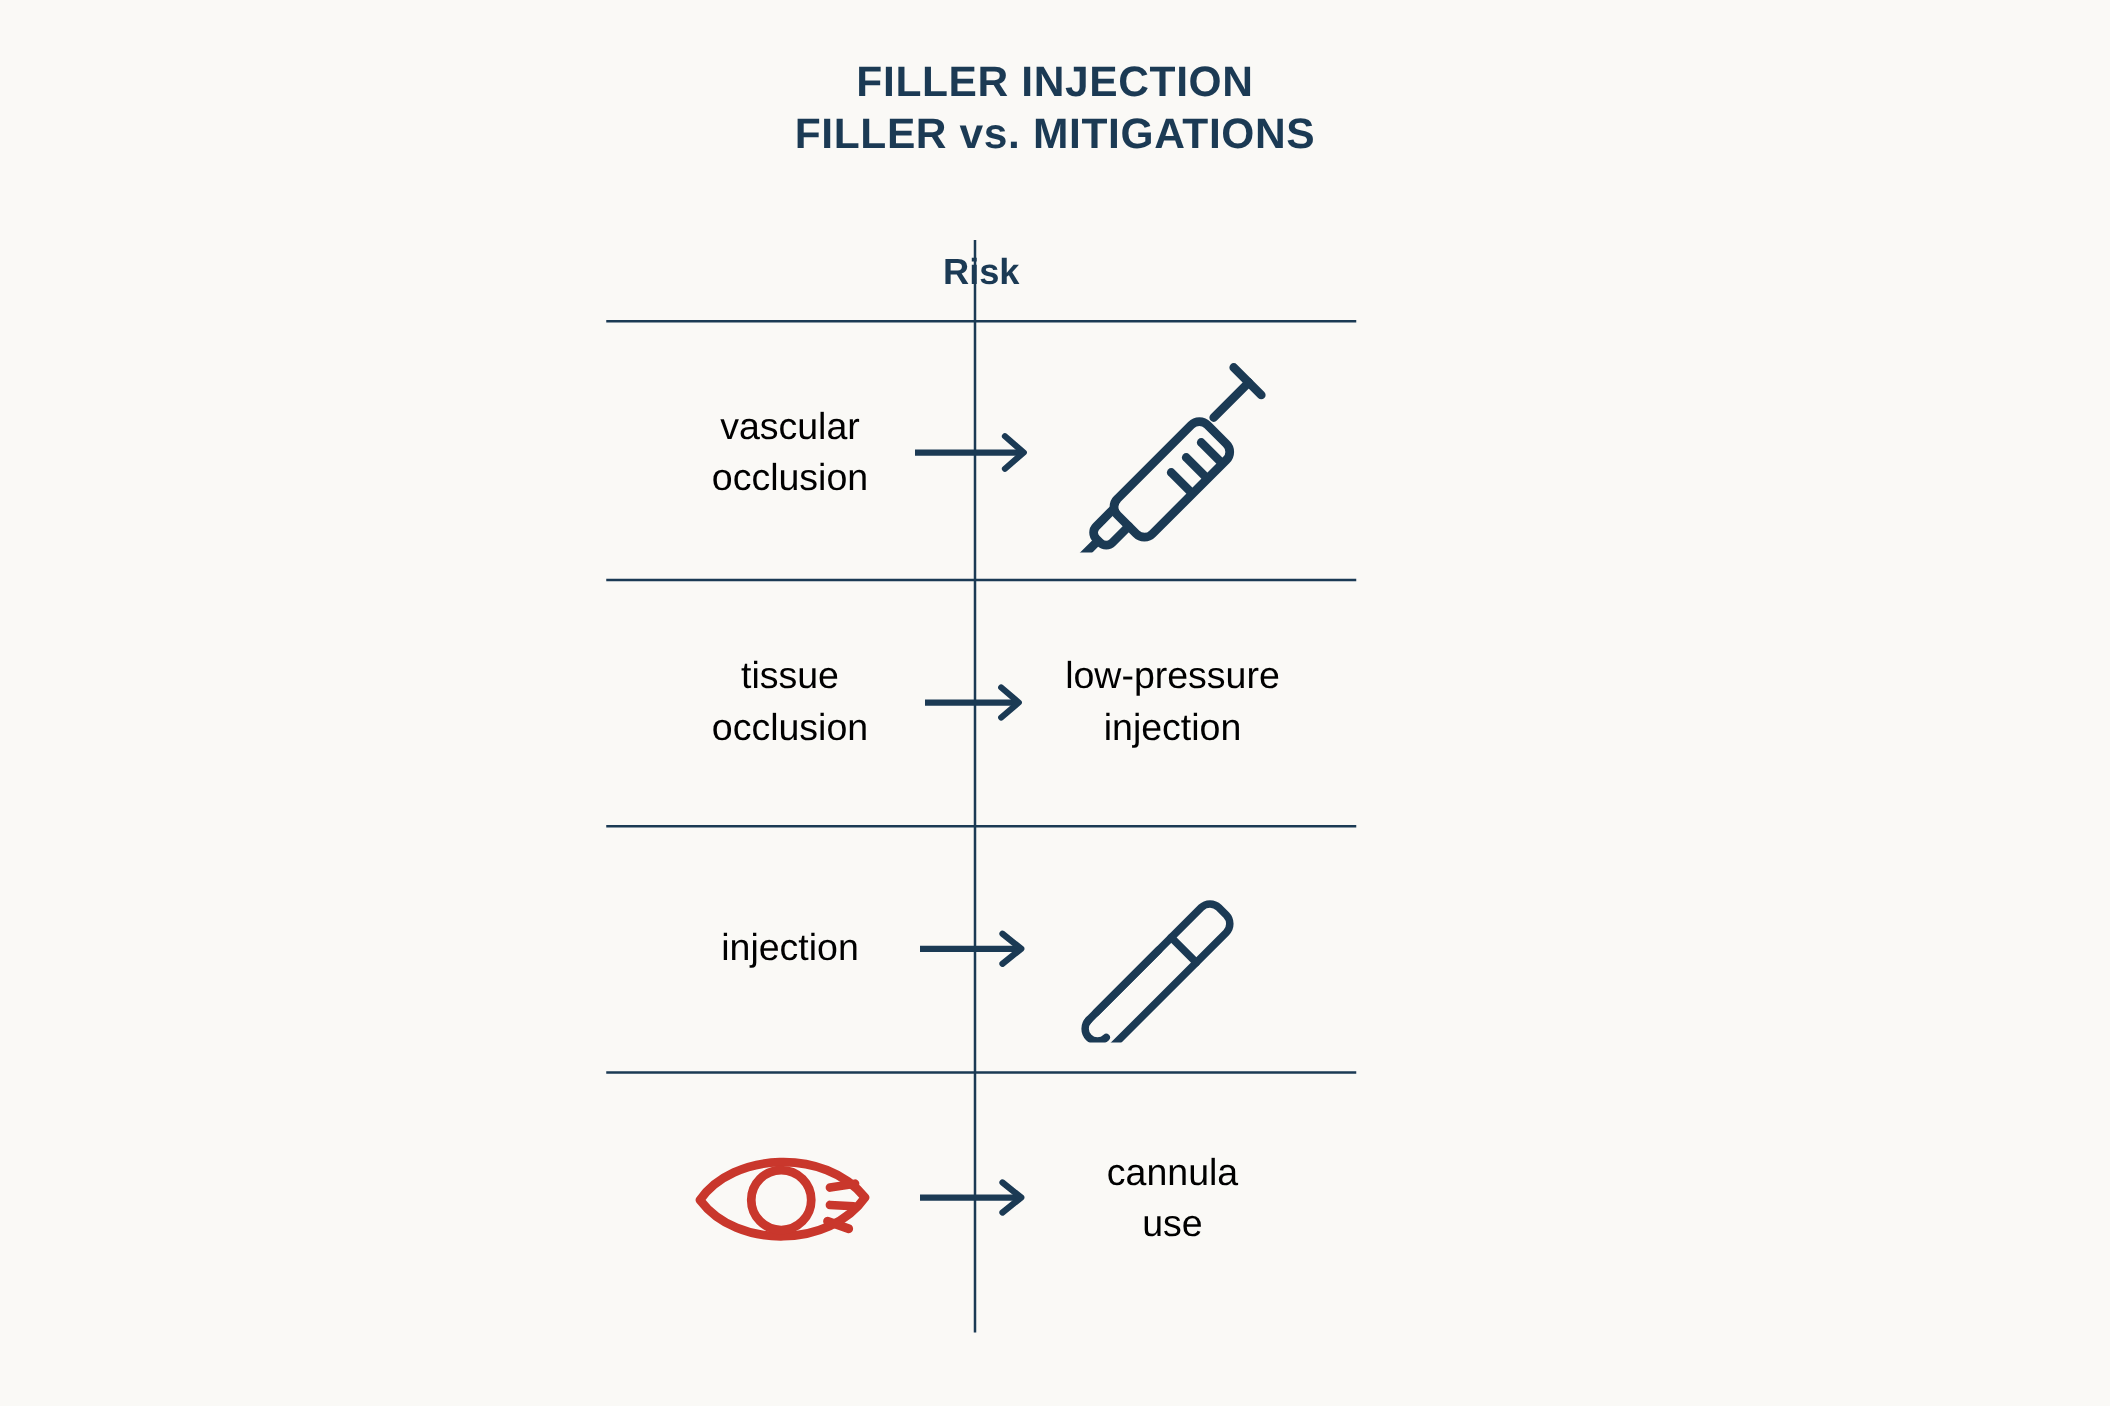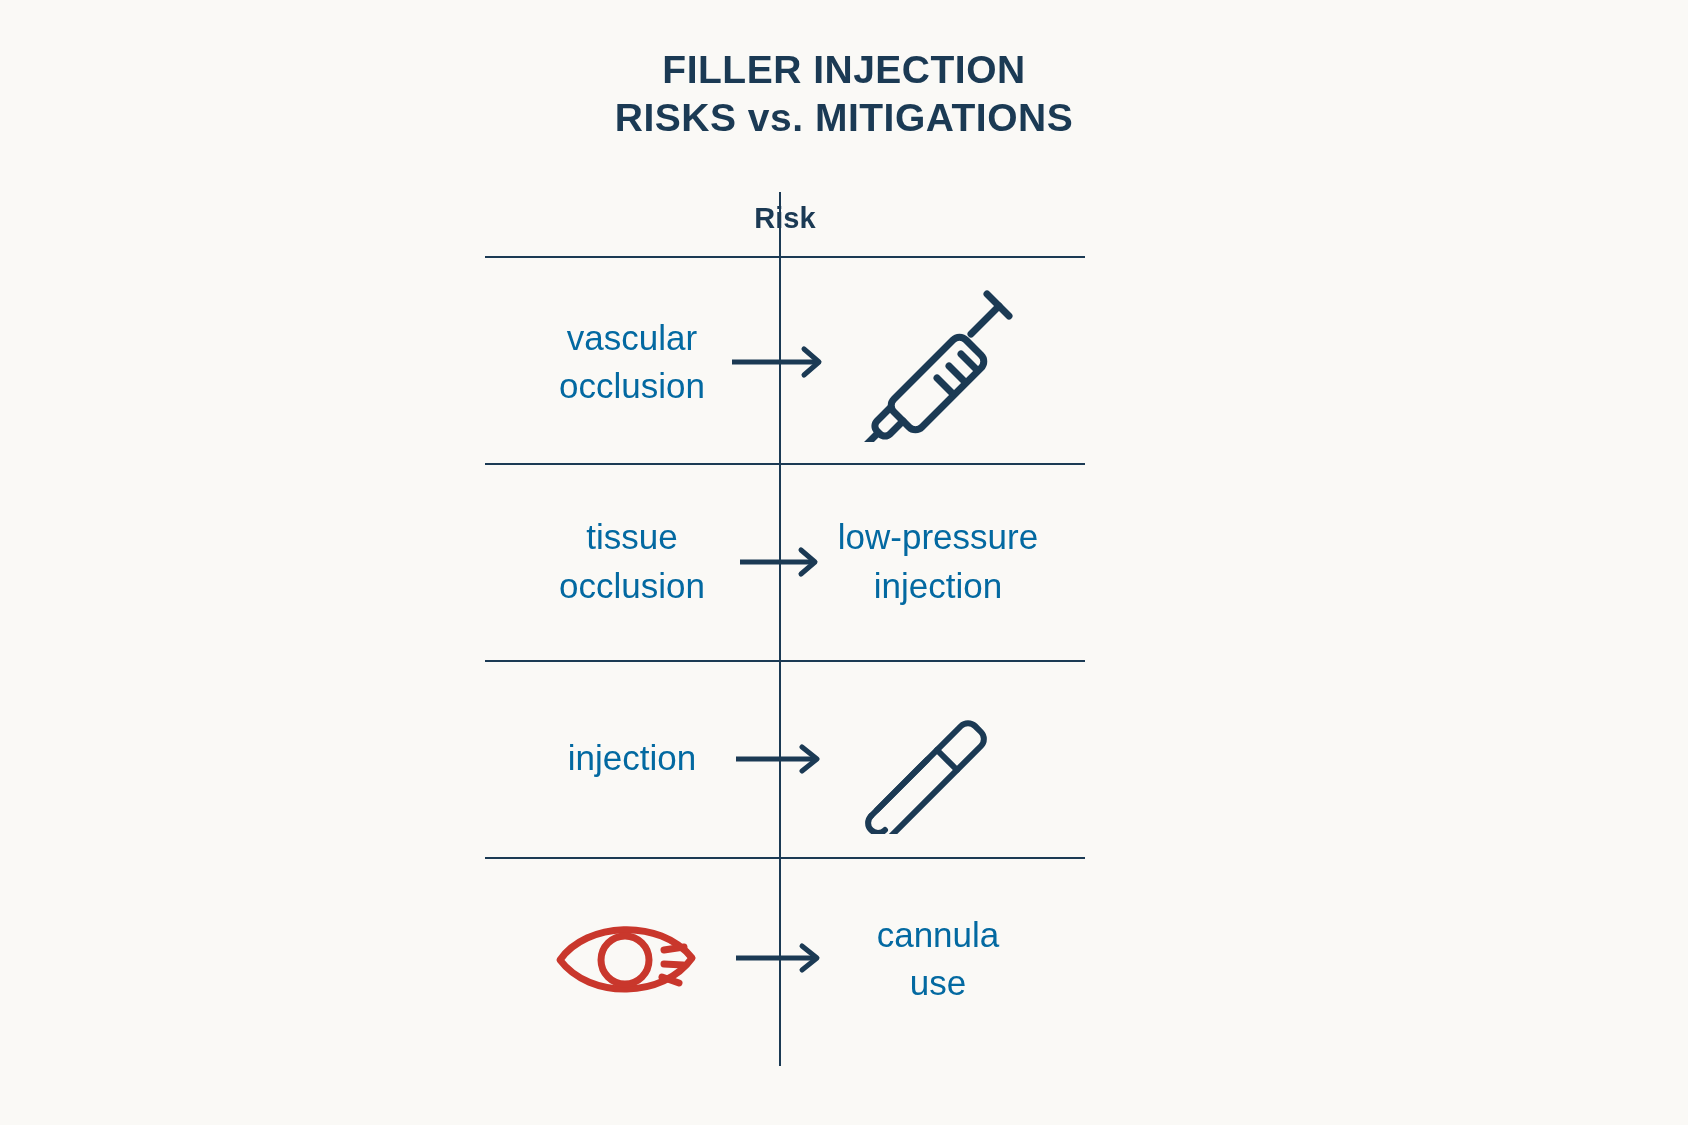--- a/index.html
+++ b/index.html
@@ -24,21 +24,21 @@
   .title-block {
     position: absolute;
     top: 46px;
     left: 0;
     width: 1688px;
     text-align: center;
   }
   .title-line {
     color: #1B3A54;
     font-weight: bold;
-    font-size: 39px;
+    font-size: 34px;
     letter-spacing: 0.5px;
     line-height: 1.22;
     white-space: nowrap;
   }
 
   
   .table {
     position: absolute;
     left: 485px;
     top: 186px;
@@ -106,22 +106,22 @@
     width: 294px;
     display: flex;
     align-items: center;
     justify-content: center;
     text-align: center;
   }
   .cell.left  { margin-right: 12px; }
   .cell.right { margin-left: 0px; text-align: center; }
 
   .cell-text {
-    color: #0369a1;
-    font-size: 35px;
+    color: #000000;
+    font-size: 30px;
     font-weight: 500;
     line-height: 1.38;
     white-space: pre-line;
   }
 
   
   .arrow {
     position: absolute;
     left: 245px;
     width: 100px;
@@ -141,21 +141,21 @@
   }
   .svg-icon { display: block; }
 </style>
 </head>
 <body>
 
 <div class="canvas">
 
   <div class="title-block">
     <div class="title-line">FILLER INJECTION</div>
-    <div class="title-line">RISKS vs. MITIGATIONS</div>
+    <div class="title-line">FILLER vs. MITIGATIONS</div>
   </div>
 
   <div class="table">
 
     <div class="v-divider"></div>
 
     <div class="h-rule r0"></div>
     <div class="h-rule r1"></div>
     <div class="h-rule r2"></div>
     <div class="h-rule r3"></div>

